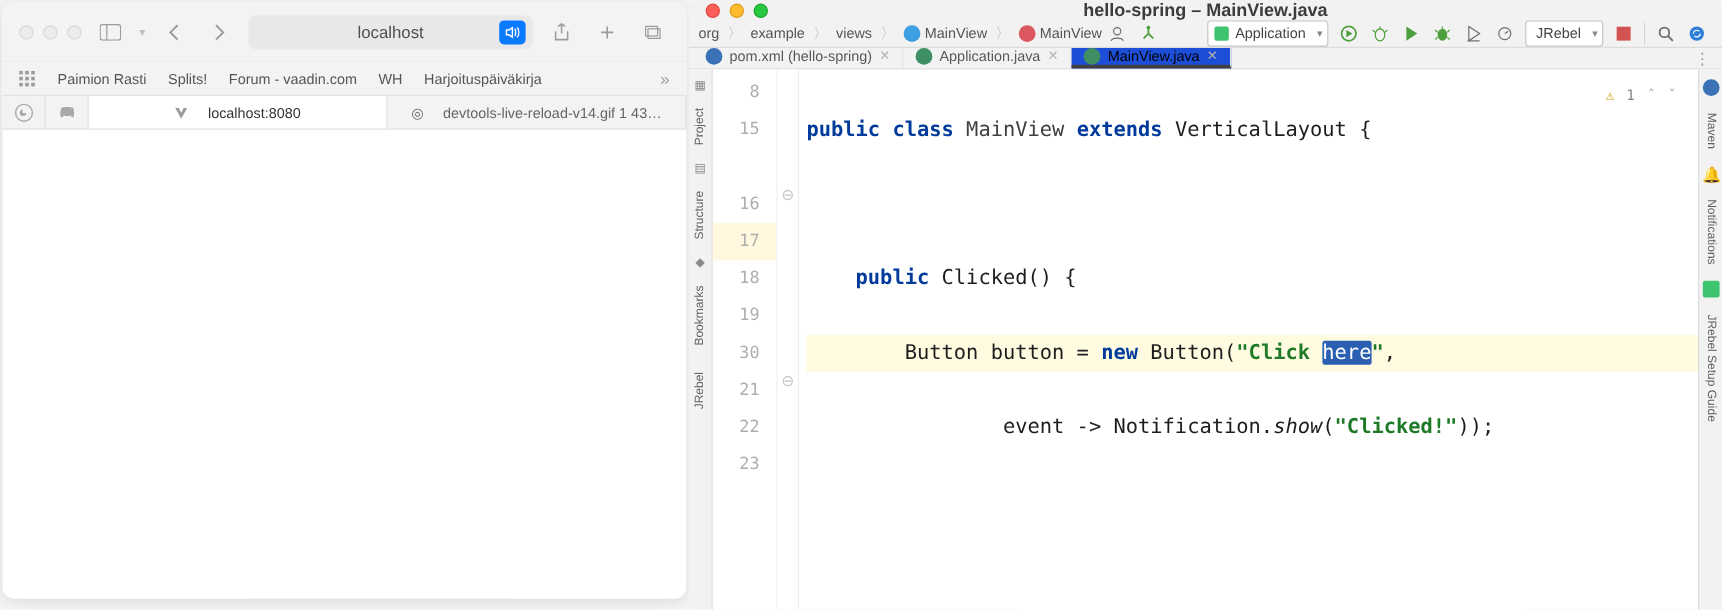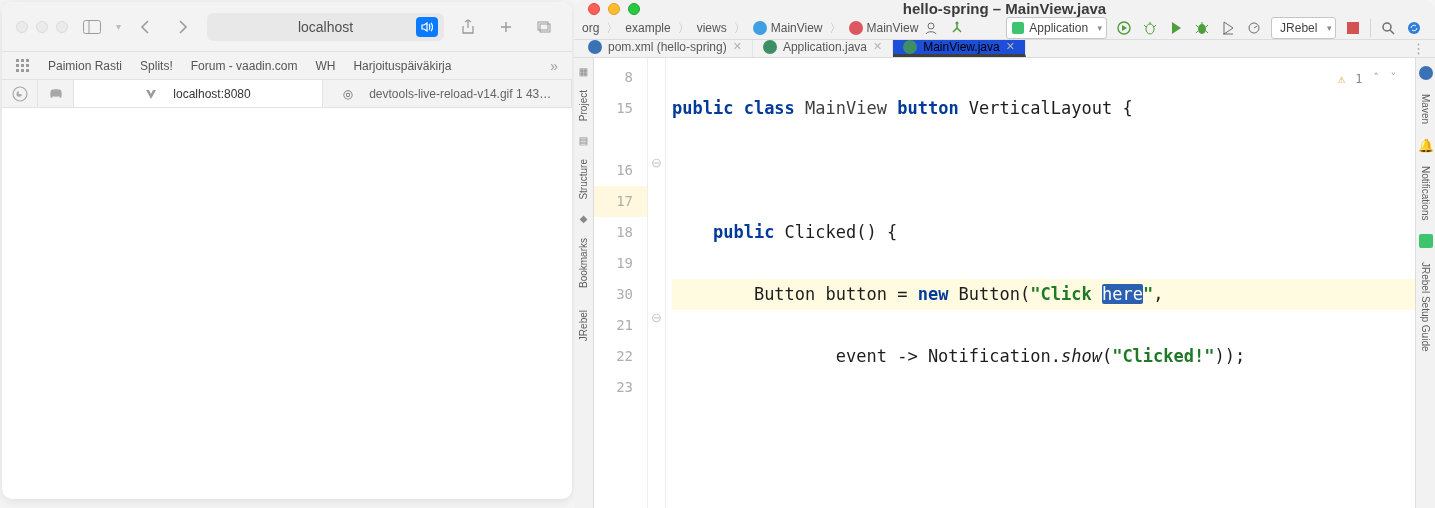--- a/index.html
+++ b/index.html
@@ -430,21 +430,21 @@
         <div class="m"></div>
       <div class="m" style="color:#c6c6c6;text-align:center">⊖</div>
       <div class="m"></div>
         <div class="m"></div>
         <div class="m"></div>
         <div class="m"></div>
       <div class="m" style="color:#c6c6c6;text-align:center">⊖</div>
     </div>
 
     <div class="code">
-<span class="codeline"><span class="kw">public </span><span class="kw">class </span><span class="type">MainView </span><span class="ext">button </span><span>VerticalLayout {</span></span>
+<span class="codeline"><span class="kw">public </span><span class="kw">class </span><span class="type">MainView </span><span class="ext">extends </span><span>VerticalLayout {</span></span>
 <span class="codeline"></span>
 <span class="codeline">    <span class="kw">public </span><span>Clicked() {</span></span>
 <span class="codeline hl">        <span>Button button = </span><span class="kw">new </span><span>Button(</span><span class="str">"Click </span><span class="sel">here</span><span class="str">"</span><span>,</span></span>
 <span class="codeline">                <span>event -&gt; Notification.</span><span class="italic">show</span><span>(</span><span class="str">"Clicked!"</span><span>));</span></span>
 <span class="codeline"></span>
 
 
 
       <div class="editor-badges">
         <span class="warn">⚠</span><span>1</span>

